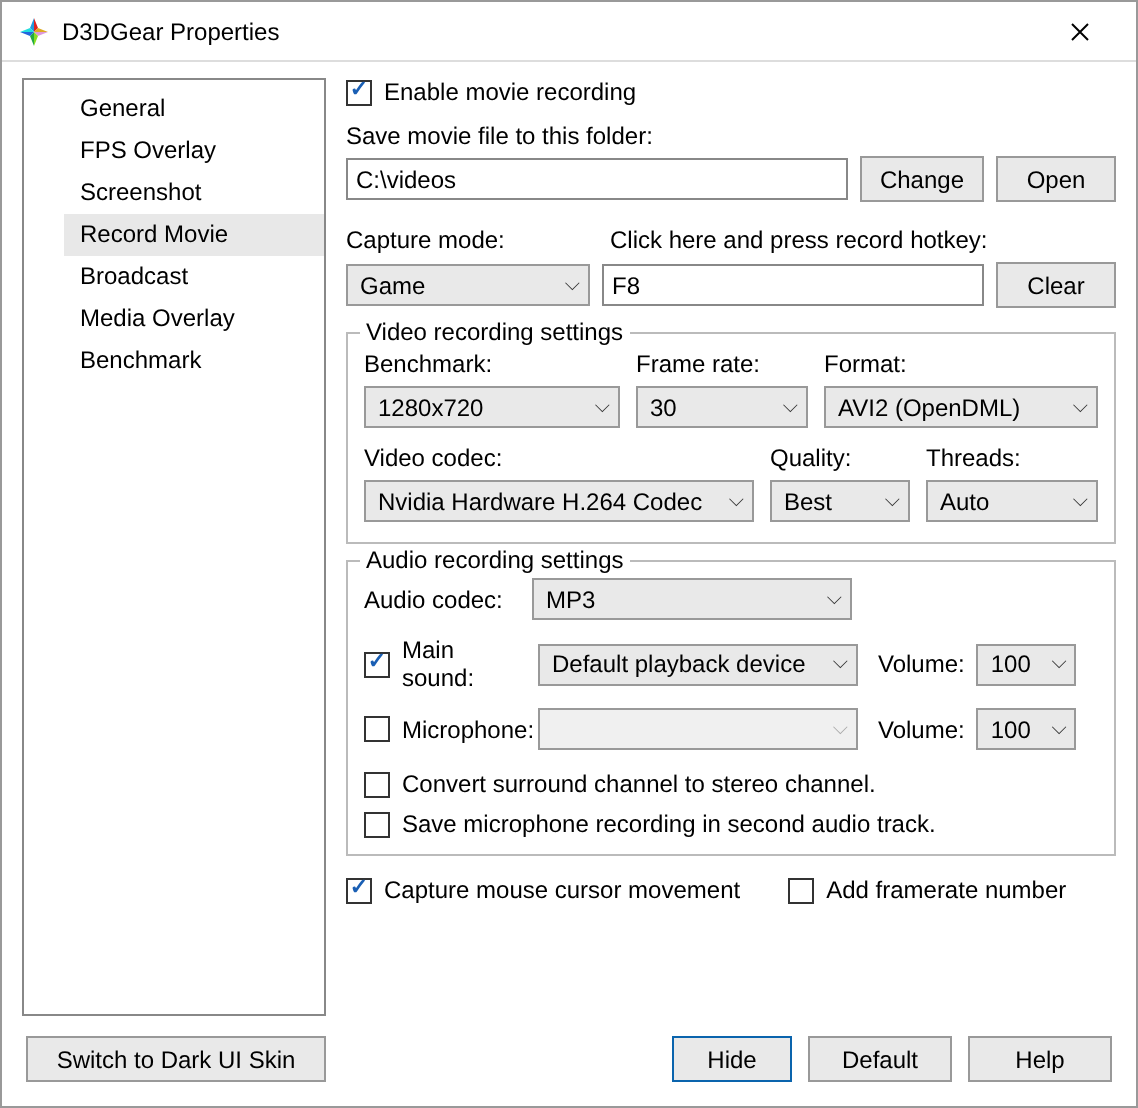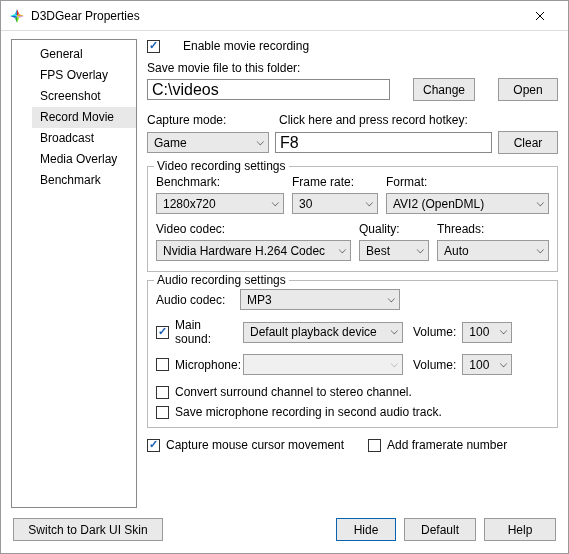--- a/index.html
+++ b/index.html
@@ -64,21 +64,21 @@
   }
   .sidebar-item.selected {
     background: #e8e8e8;
   }
   .main {
     flex: 1;
     display: flex;
     flex-direction: column;
     font-size: 12px;
   }
-  .row { display: flex; align-items: center; gap: 23px; margin-bottom: 4px; }
+  .row { display: flex; align-items: center; gap: 6px; margin-bottom: 4px; }
   .check {
     width: 13px; height: 13px;
     border: 1px solid #333;
     display: inline-flex;
     align-items: center;
     justify-content: center;
     font-size: 11px;
     line-height: 11px;
     background: #fff;
     flex-shrink: 0;
@@ -88,21 +88,21 @@
     color: #1a5fb4;
     font-weight: bold;
     position: relative;
     top: -1px;
   }
   .textinput {
     border: 1px solid #888;
     background: #fff;
     height: 21px;
     padding: 2px 4px;
-    font-size: 16px;
+    font-size: 12px;
     font-family: inherit;
   }
   .btn {
     border: 1px solid #999;
     background: #e9e9e9;
     height: 23px;
     padding: 0 4px;
     font-size: 12px;
     text-align: center;
     display: inline-flex;

